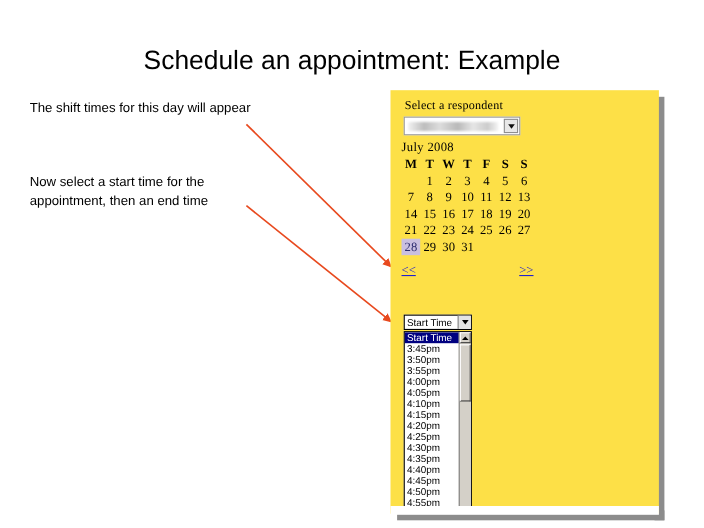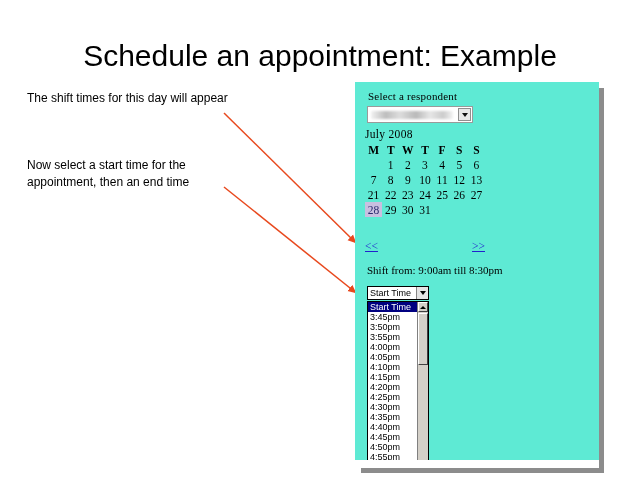--- a/index.html
+++ b/index.html
@@ -6,40 +6,40 @@
   body{
     width:640px;height:480px;background:#ffffff;overflow:hidden;
     font-family:"Liberation Sans",sans-serif;position:relative;
   }
   #slide{position:absolute;left:0;top:0;width:640px;height:480px;}
 
   
   #title{
     position:absolute;left:0;top:36px;width:640px;text-align:center;
     font-family:"Liberation Sans",sans-serif;
-    font-size:30px;font-weight:400;color:#000000;
+    font-size:24px;font-weight:400;color:#000000;
     letter-spacing:0px;white-space:nowrap;line-height:40px;
   }
 
   
   .annot{
     position:absolute;
     font-family:"Liberation Sans",sans-serif;
     font-size:12px;color:#000000;line-height:17px;
   }
   #annot1{left:27px;top:90px;width:230px;}
   #annot2{left:27px;top:157px;width:230px;}
 
   
   #arrows{position:absolute;left:0;top:0;width:640px;height:480px;pointer-events:none;}
 
   
   #shot{
     position:absolute;left:355px;top:82px;width:244px;height:385px;
-    background:#5eead4;
+    background:#fde047;
     font-family:"Liberation Serif",serif;
     color:#000000;
   }
   #shot-shadow-right{
     position:absolute;left:595px;top:88px;width:9px;height:385px;background:#8c8c8c;
   }
   #shot-shadow-bottom{
     position:absolute;left:361px;top:464px;width:243px;height:9px;background:#8c8c8c;
   }
 
@@ -192,20 +192,29 @@
           <tr>
             <td>7</td>
             <td>8</td>
             <td>9</td>
             <td>10</td>
             <td>11</td>
             <td>12</td>
             <td>13</td>
           </tr>
           <tr>
+            <td>14</td>
+            <td>15</td>
+            <td>16</td>
+            <td>17</td>
+            <td>18</td>
+            <td>19</td>
+            <td>20</td>
+          </tr>
+          <tr>
             <td>21</td>
             <td>22</td>
             <td>23</td>
             <td>24</td>
             <td>25</td>
             <td>26</td>
             <td>27</td>
           </tr>
           <tr>
             <td class="sel">28</td>
@@ -218,21 +227,20 @@
           </tr>
         </tbody>
       </table>
     </div>
 
     <div id="nav">
       <a>&lt;&lt;</a>
       <a class="r">&gt;&gt;</a>
     </div>
 
-    <div id="shiftline">Shift from: 9:00am till 8:30pm</div>
 
     <div id="combo">
       <span class="txt">Start Time</span>
       <span class="btn">
           <i></i>
         </span>
     </div>
 
     <div id="listbox">
       <div class="items">

